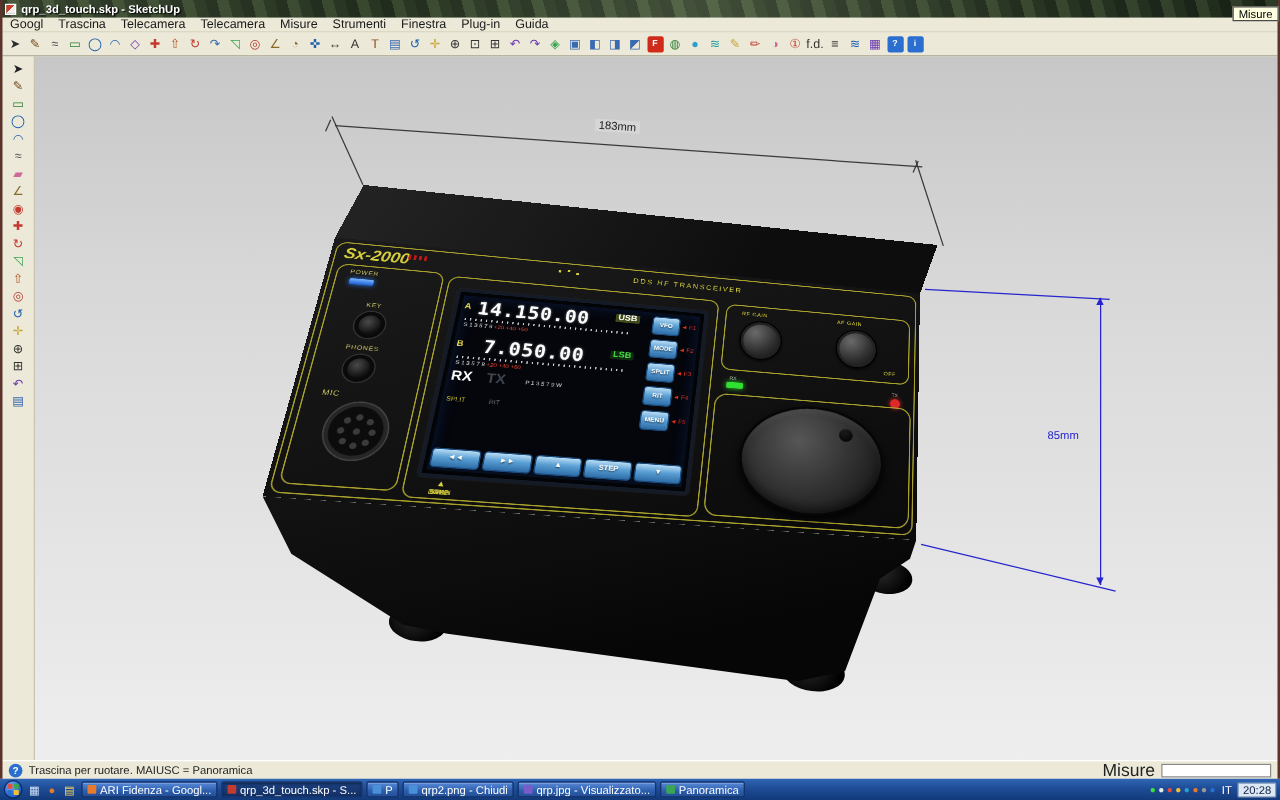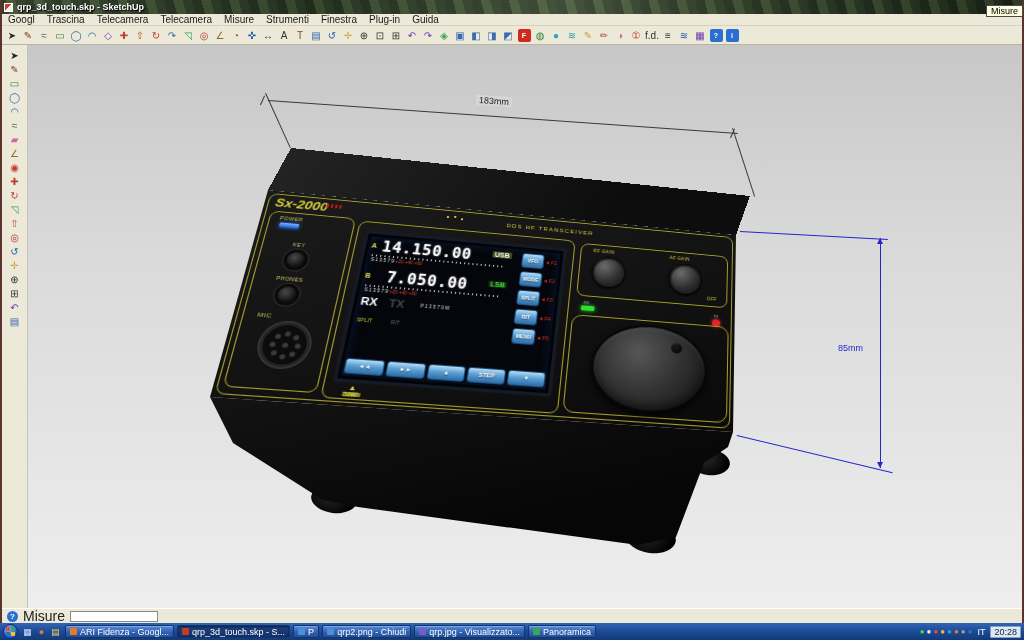--- a/index.html
+++ b/index.html
@@ -602,20 +602,21 @@
       <div class="dl blue" style="left:709px;top:390px;width:160px;transform:rotate(13.5deg);"></div>
       <div class="vline" style="left:852px;top:193px;height:230px;"></div>
       <span class="arr up" style="left:849px;top:193px;"></span>
       <span class="arr dn" style="left:849px;top:417px;"></span>
       <span class="dim-label blue" style="left:807px;top:298px;">85mm</span>
     </div>
   </div>
 
   <div class="statusbar">
     <span class="help-ico">?</span>
+    <span class="hint">Trascina per ruotare.  MAIUSC = Panoramica</span>
     <span class="measure-lbl">Misure</span>
     <input class="measure-in" value="" style="">
   </div>
 
   <div class="taskbar">
     <span class="orb">
       <span class="orb-flag">
         <span style="background:#e84c3d;"></span>
           <span style="background:#3aa655;"></span>
         <span style="background:#2a6fd0;"></span>

